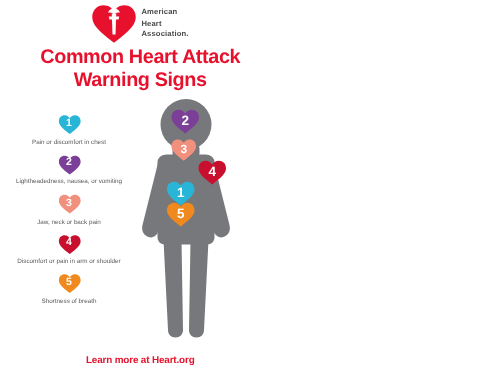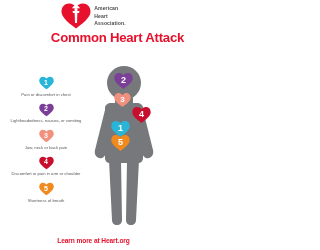--- a/index.html
+++ b/index.html
@@ -23,21 +23,20 @@
     font-size:5.1px;font-weight:bold;color:#4a4a4a;
     line-height:1.5;letter-spacing:.1px;padding-top:2px;
   }
 
   
   .title{
     position:absolute;top:31px;left:0;width:187px;
     text-align:center;color:#E8112D;
     font-size:13.2px;font-weight:bold;line-height:1.12;
     letter-spacing:-.25px;
-    padding-left:24px;
   }
   .title span{display:block;}
 
   
   .list{
     position:absolute;top:76px;left:8px;width:76px;
   }
   .item{
     display:flex;flex-direction:column;align-items:center;
     margin-bottom:5px;
@@ -92,20 +91,21 @@
     </svg>
     <div class="logo-text">
       <span>American</span>
       <span>Heart</span>
       <span>Association.</span>
     </div>
   </div>
 
   <div class="title">
     <span>Common Heart Attack</span>
+    <span>Warning Signs</span>
   </div>
 
   <div class="list">
 
     <div class="item">
       <div class="badge">
         <svg viewBox="0 0 60 52" width="15" height="14">
           <path d="M30 51 C10 36 1 27 1 17 C1 7 8 1 16 1 C23 1 28 5 30 9 C32 5 37 1 44 1 C52 1 59 7 59 17 C59 27 50 36 30 51 Z" fill="#29B5D8"></path>
         </svg>
         <span class="num">1</span>

